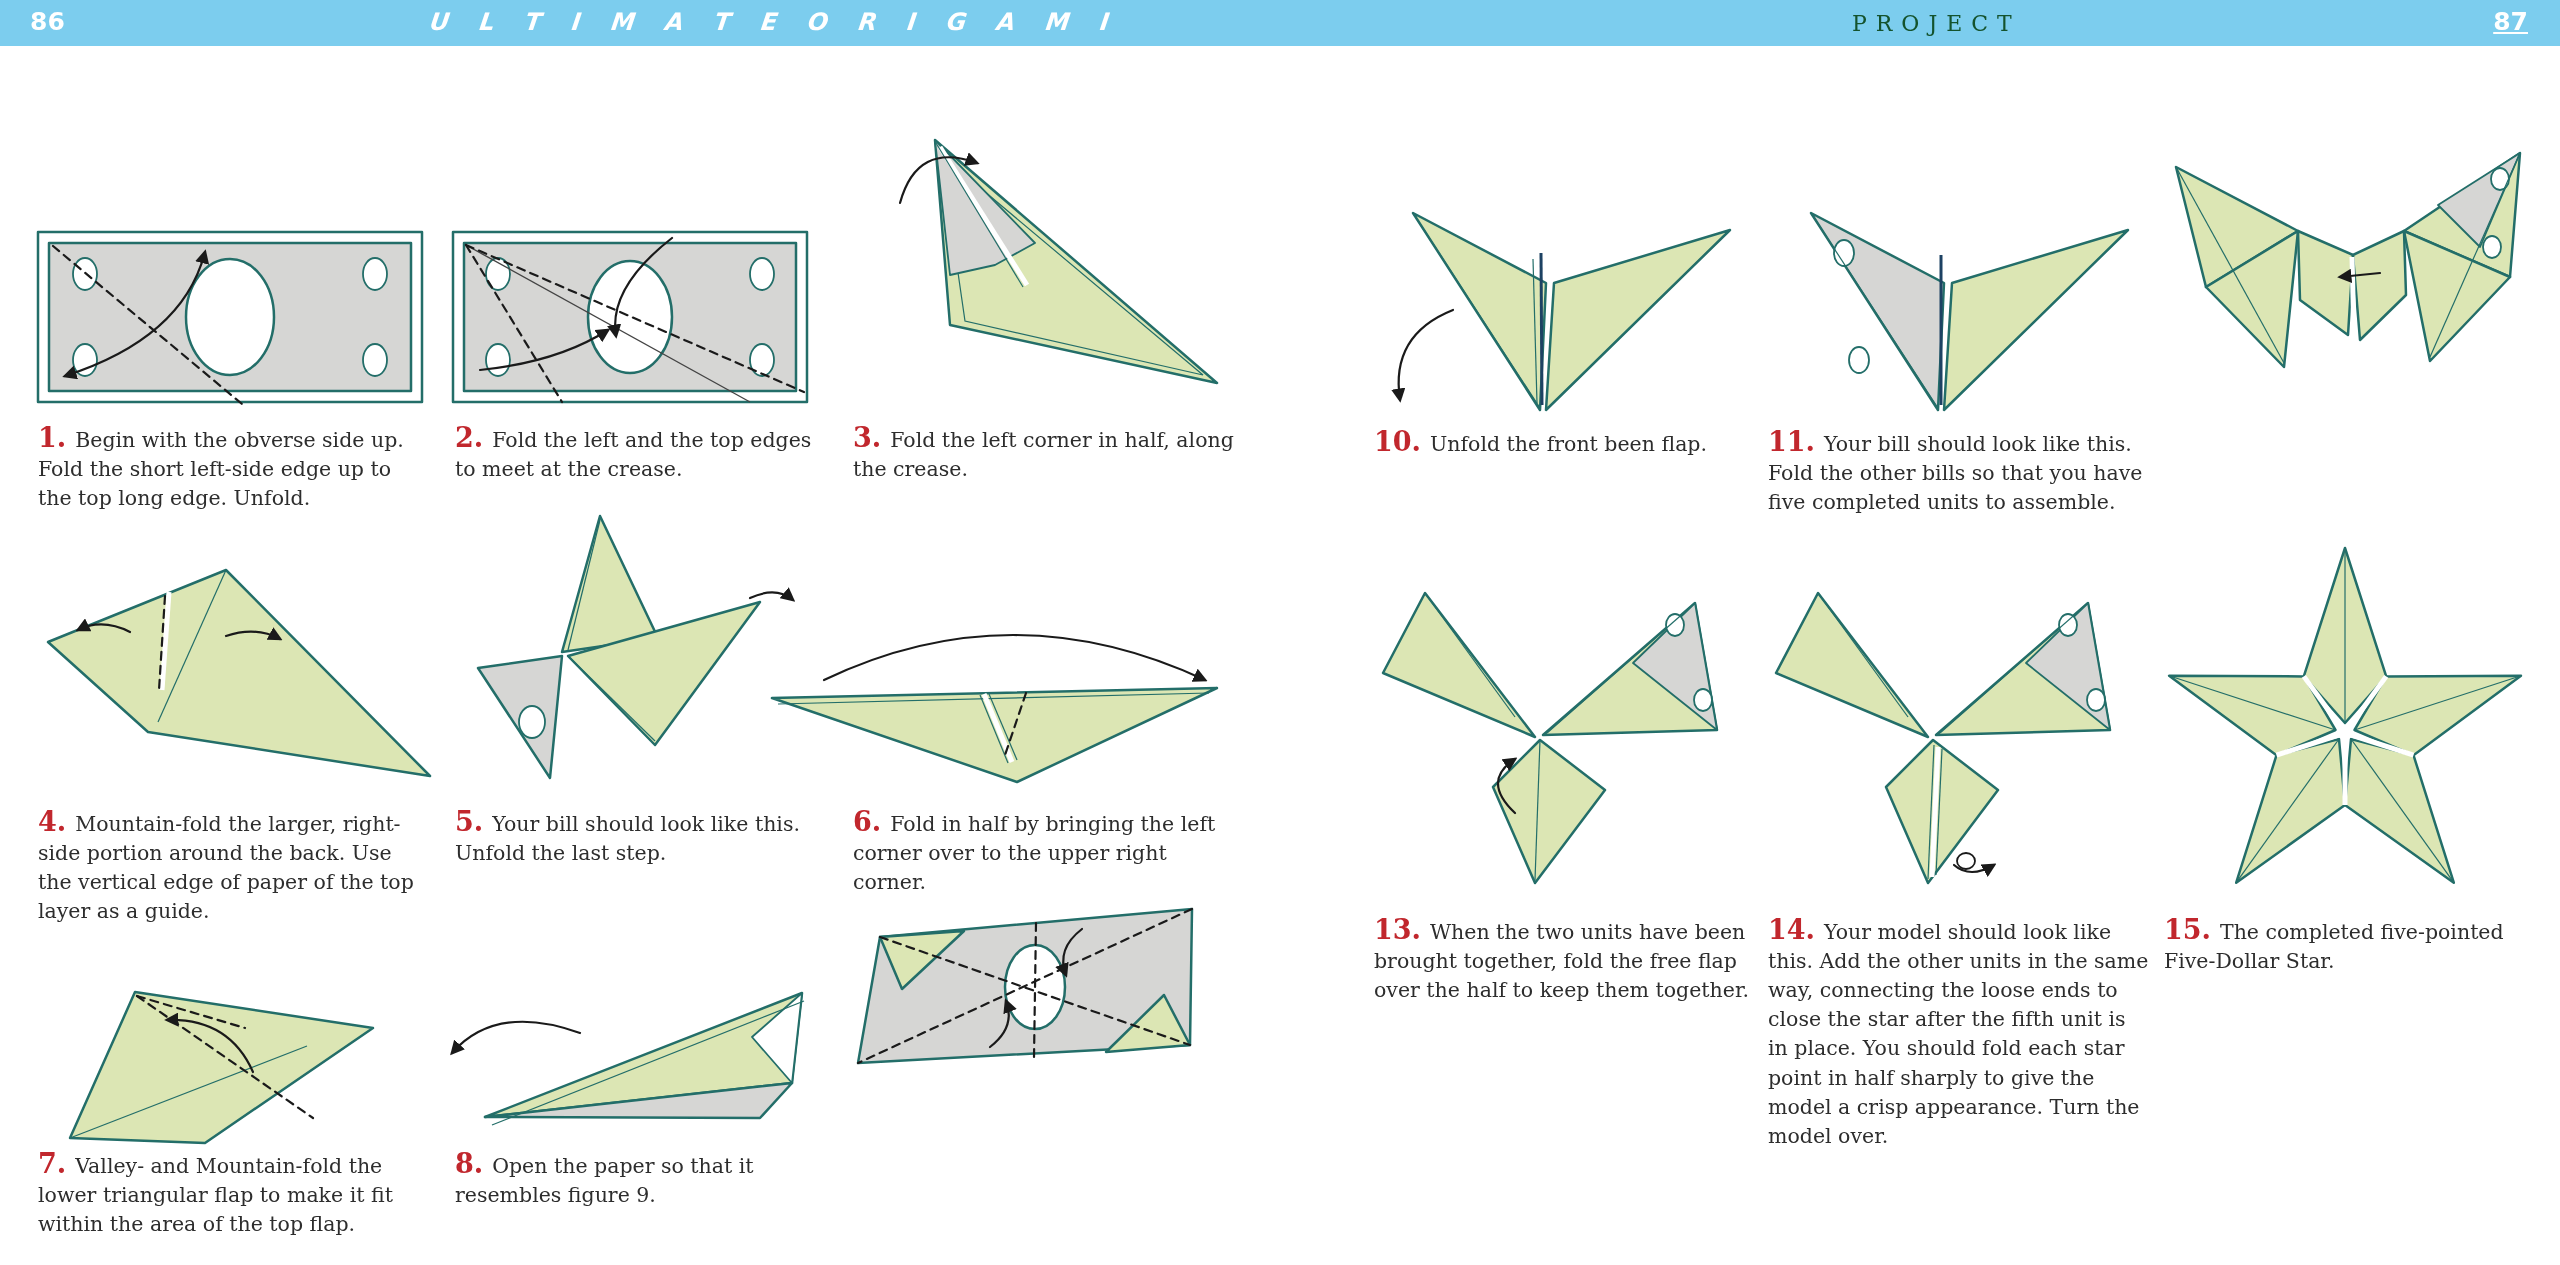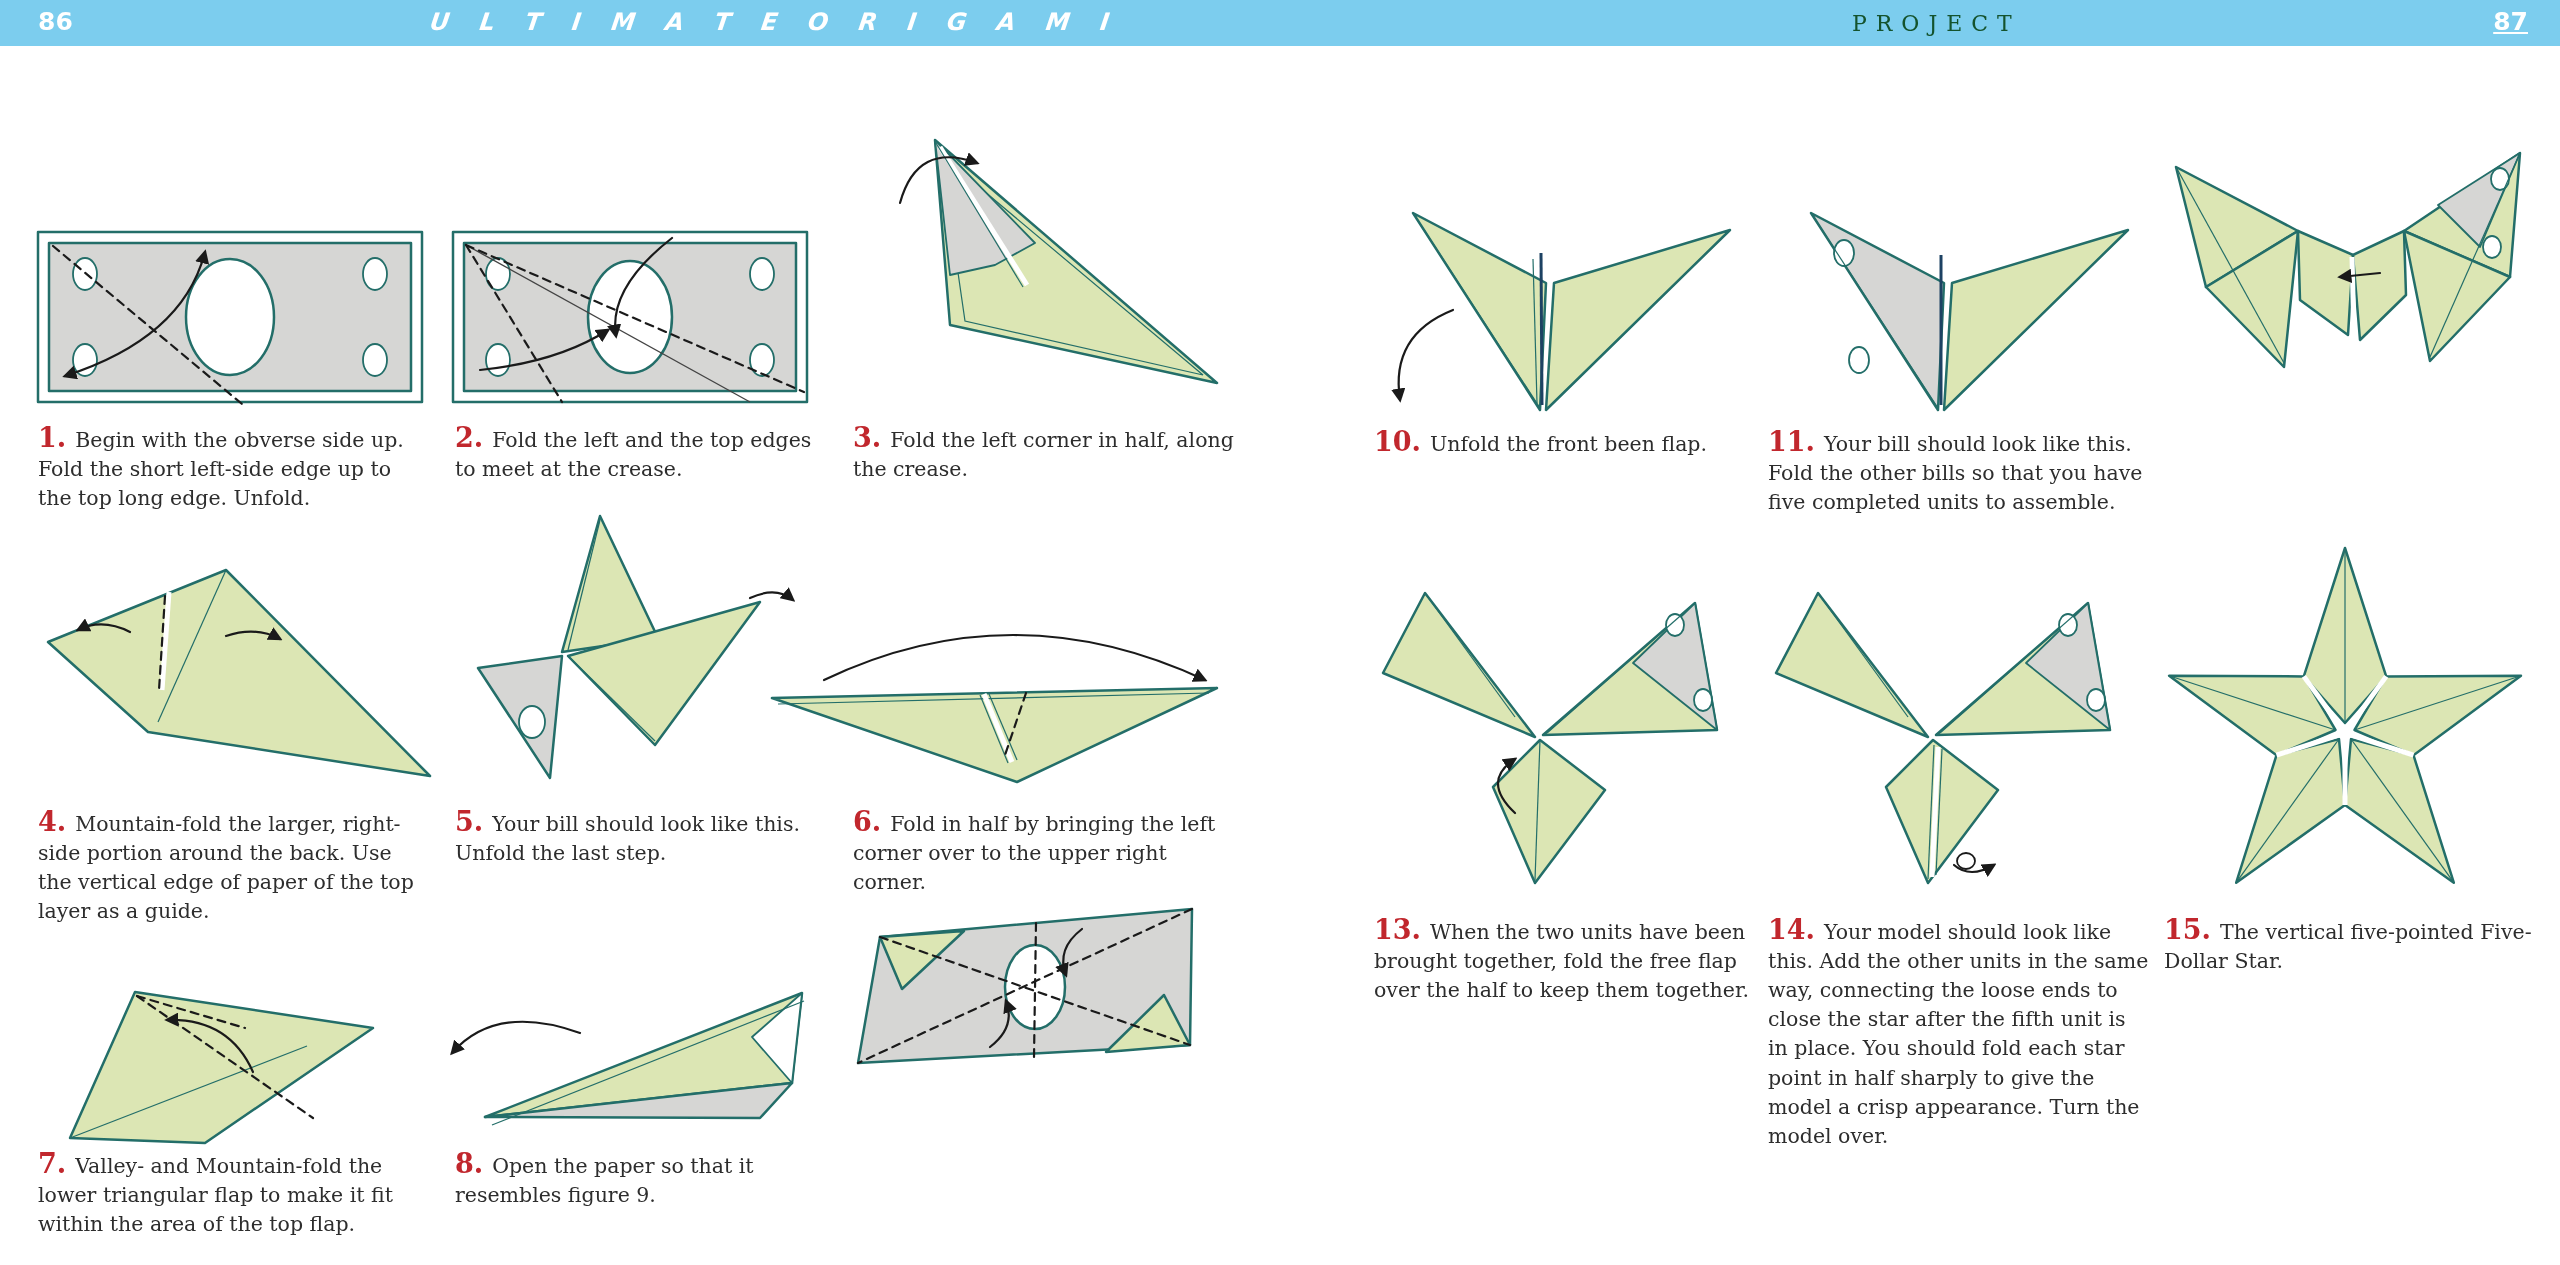--- a/index.html
+++ b/index.html
@@ -2,21 +2,21 @@
 <html><head>
 <meta charset="utf-8">
 <style>
   html,body{margin:0;padding:0;background:#fff;}
   .spread{position:relative;width:2560px;height:1265px;background:#ffffff;overflow:hidden;
           font-family:"DejaVu Serif","Liberation Serif",serif;}
   
   .header{position:absolute;left:0;top:0;width:2560px;height:46px;background:#7ccdee;}
   .pgnum{position:absolute;top:7px;font-family:"DejaVu Sans","Liberation Sans",sans-serif;
          font-weight:bold;font-size:25px;color:#ffffff;}
-  .pgnum.left{left:38px;}
+  .pgnum.left{left:30px;}
   .pgnum.right{right:32px;text-decoration:underline;}
   .booktitle{position:absolute;left:430px;top:8px;width:430px;text-align:center;
              font-family:"DejaVu Sans","Liberation Sans",sans-serif;font-style:italic;font-weight:bold;
              font-size:24px;letter-spacing:11px;color:#ffffff;transform:skewX(-8deg);white-space:nowrap;}
   .section{position:absolute;left:1852px;top:11px;font-size:22px;letter-spacing:9px;
            color:#14532d;white-space:nowrap;}
   
   .cap{position:absolute;width:382px;font-size:20.5px;line-height:1.42;color:#2d2d2d;margin:8px;}
   .cap .num{font-size:27px;font-weight:bold;color:#c1272d;margin-right:9px;line-height:1;}
   
@@ -247,15 +247,15 @@
 
   <p class="cap" style="left:1366px;top:420px"><span class="num">10.</span><span>Unfold the front been flap.</span></p>
 
   <p class="cap" style="left:1760px;top:420px"><span class="num">11.</span><span>Your bill should look like this. Fold the other bills so that you have five completed units to assemble.</span></p>
 
 
   <p class="cap" style="left:1366px;top:908px"><span class="num">13.</span><span>When the two units have been brought together, fold the free flap over the half to keep them together.</span></p>
 
   <p class="cap" style="left:1760px;top:908px"><span class="num">14.</span><span>Your model should look like this. Add the other units in the same way, connecting the loose ends to close the star after the fifth unit is in place. You should fold each star point in half sharply to give the model a crisp appearance. Turn the model over.</span></p>
 
-  <p class="cap" style="left:2156px;top:908px"><span class="num">15.</span><span>The vertical five-pointed Five-Dollar Star.</span></p>
+  <p class="cap" style="left:2156px;top:908px"><span class="num">15.</span><span>The completed five-pointed Five-Dollar Star.</span></p>
 
 </div>
 
 </body></html>

